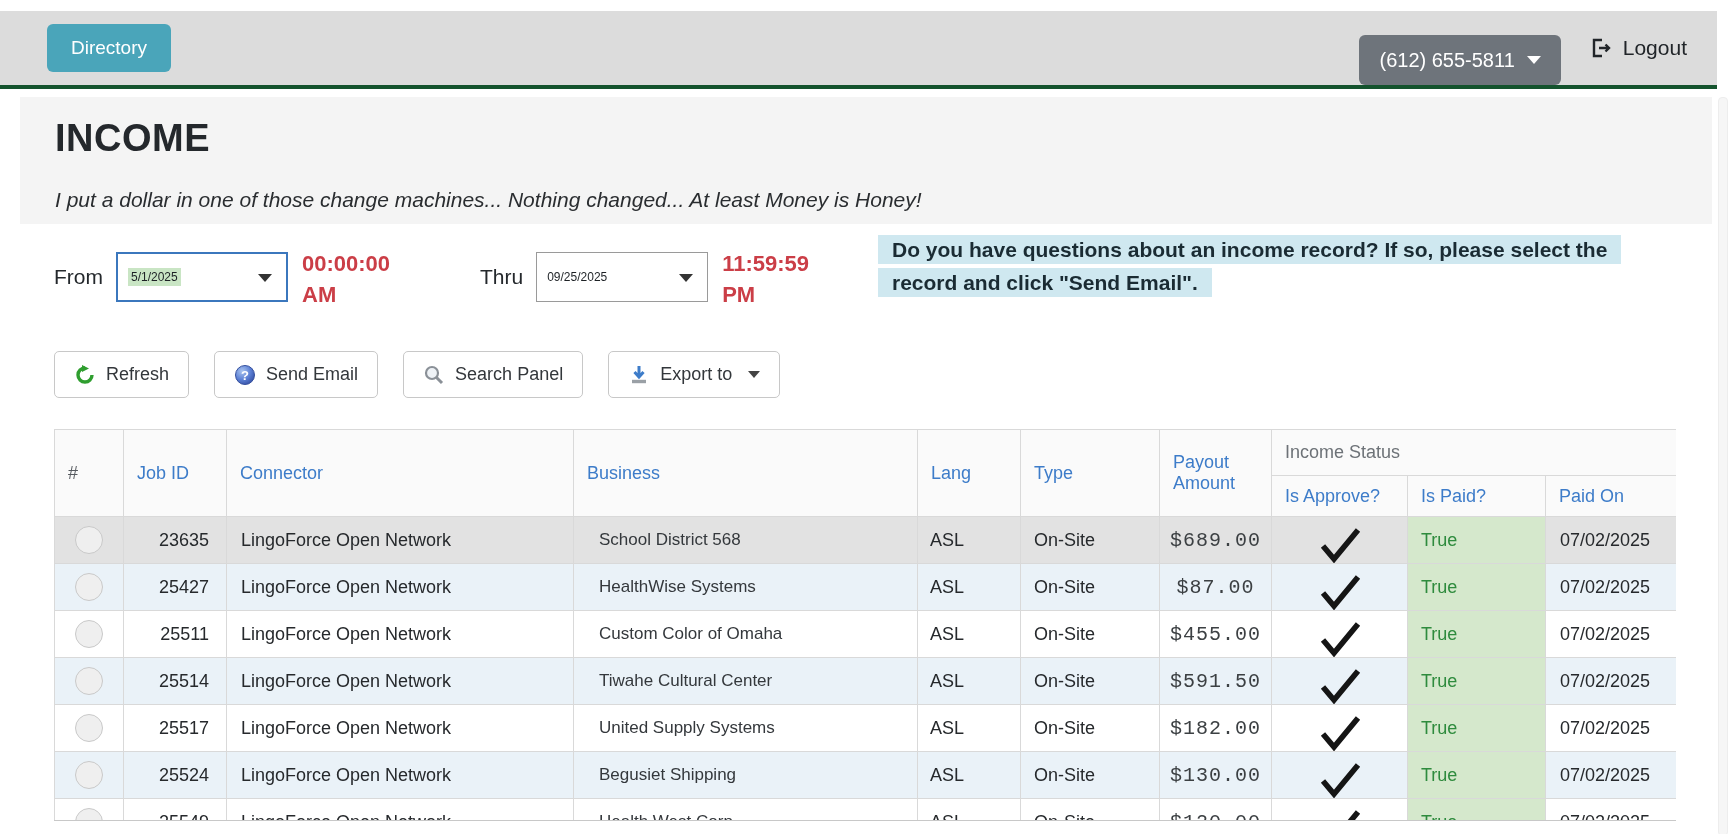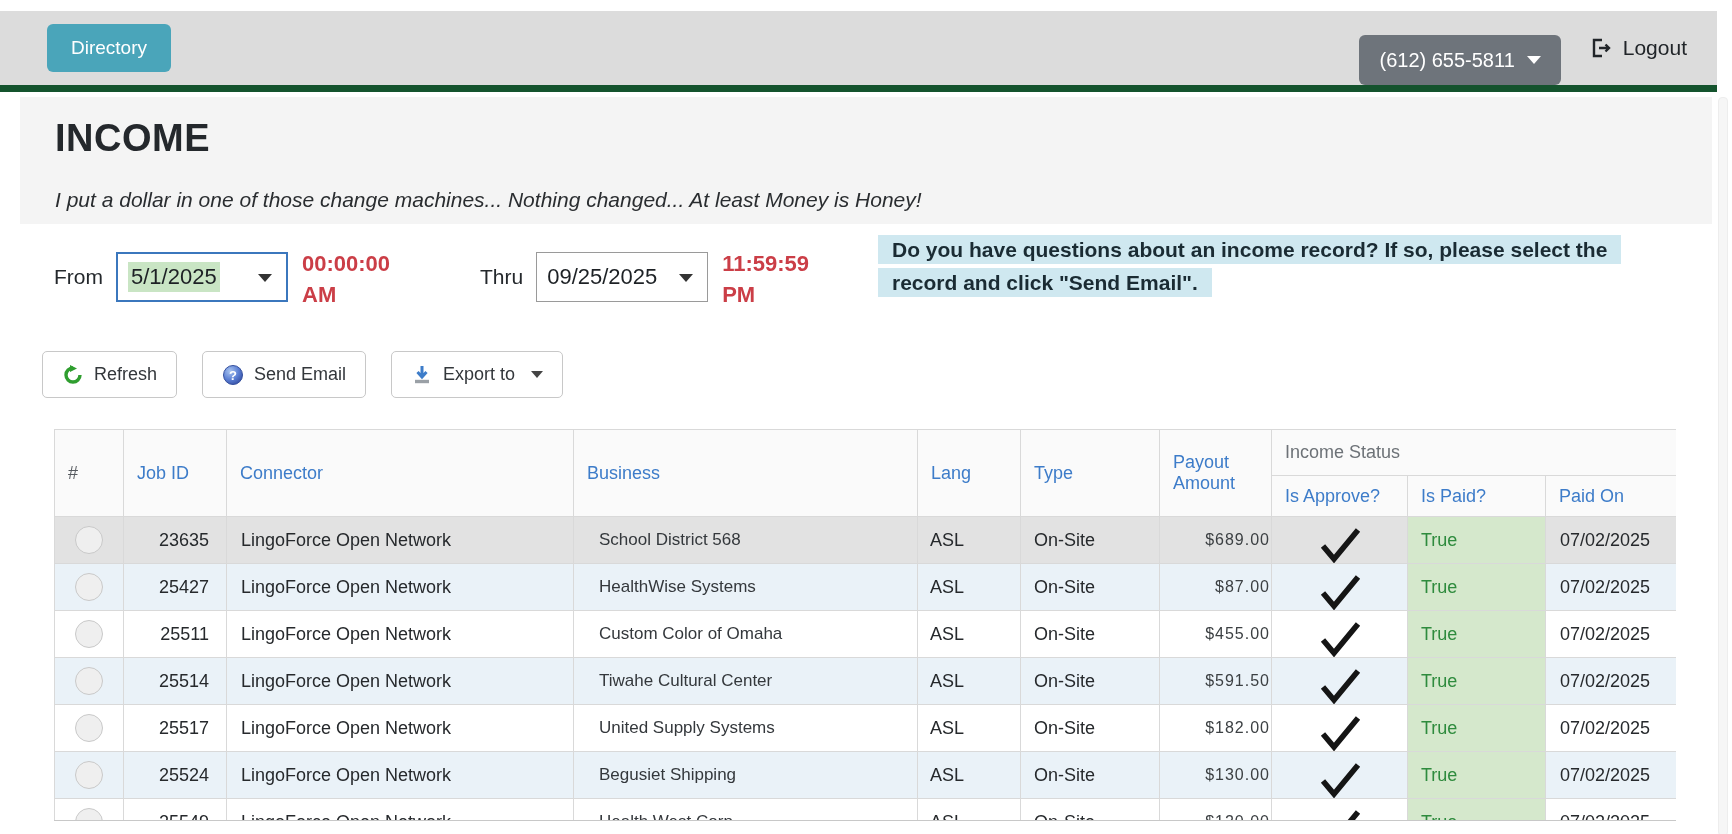--- a/index.html
+++ b/index.html
@@ -5,21 +5,21 @@
   html,body{margin:0;padding:0;}
   body{
     width:1732px;height:834px;position:relative;overflow:hidden;
     background:#ffffff;
     font-family:"Liberation Sans","DejaVu Sans",sans-serif;
     color:#2a2d30;
   }
   
   .navbar{
     position:absolute;top:11px;left:0;width:1717px;height:74px;
-    background:#dcdcdc;border-bottom:7px solid #14532d;
+    background:#dcdcdc;border-bottom:4px solid #14532d;
   }
   .btn-directory{
     position:absolute;left:47px;top:13px;height:48px;
     background:#4aa5ba;color:#fff;border:none;border-radius:6px;
     font-size:19px;padding:0 24px;font-family:inherit;cursor:pointer;
   }
   .nav-right{
     position:absolute;right:30px;top:0;height:74px;
     display:flex;align-items:center;gap:28px;
   }
@@ -46,21 +46,21 @@
   .filter-row{
     position:absolute;top:252px;left:54px;display:flex;align-items:flex-start;
   }
   .filter-label{font-size:21px;color:#24282c;line-height:50px;}
   .date-input{
     position:relative;width:172px;height:50px;background:#fff;box-sizing:border-box;
     display:flex;align-items:center;padding-left:10px;cursor:text;
   }
   .date-input.focused{border:2px solid #3b77bd;}
   .date-input.normal{border:1px solid #9a9a9a;}
-  .date-value{font-size:22px;color:#1d2125;}
+  .date-value{font-size:12px;color:#1d2125;}
   .date-value.selected-text{background:#c9e5c4;padding:2px 3px;}
   .caret-down-black{
     position:absolute;right:14px;top:50%;margin-top:-3px;
     width:0;height:0;border-left:7px solid transparent;border-right:7px solid transparent;
     border-top:8px solid #333;
   }
   .time-red{
     width:112px;margin-left:14px;margin-top:-4px;
     font-size:22px;font-weight:bold;color:#cb3e47;line-height:31px;
   }
@@ -70,21 +70,21 @@
   
   .help-text{
     position:absolute;top:233px;left:878px;width:800px;
     font-size:21px;font-weight:bold;color:#1a2b33;line-height:33px;
   }
   .help-text span{
     background:#cfe8f0;padding:3px 14px;
     -webkit-box-decoration-break:clone;box-decoration-break:clone;
   }
   
-  .toolbar{position:absolute;top:351px;left:42px;display:flex;gap:25px;}
+  .toolbar{position:absolute;top:351px;left:54px;display:flex;gap:25px;}
   .tool-btn{
     height:47px;background:#fff;border:1px solid #c8c8c8;border-radius:5px;
     font-size:18px;color:#33373b;font-family:inherit;cursor:pointer;
     display:flex;align-items:center;gap:10px;padding:0 19px;
   }
   .tool-btn svg{display:block;}
   .caret-down-sm{
     width:0;height:0;border-left:6px solid transparent;border-right:6px solid transparent;
     border-top:7px solid #444;display:inline-block;margin-left:6px;
   }
@@ -102,21 +102,21 @@
   .grid td{height:47px;font-size:18px;color:#26292c;vertical-align:middle;}
   tr.row-plain td{background:#ffffff;}
   tr.row-alt td{background:#eaf2f8;}
   tr.row-selected td{background:#e2e2e2;}
   td.c-num{text-align:center;}
   td.c-jobid{text-align:right;padding-right:17px;}
   td.c-conn{padding-left:14px;}
   td.c-biz{padding-left:25px;font-size:17px;color:#34383c;}
   td.c-lang{padding-left:12px;}
   td.c-type{padding-left:13px;}
-  td.c-amt{text-align:right;font-size:16px;letter-spacing:1px;color:#3c4043;}
+  td.c-amt{text-align:center;font-size:20px;letter-spacing:1px;color:#3c4043;font-family:Liberation Mono, monospace;}
   td.c-check{text-align:center;}
   td.c-check svg{transform:translateY(7px);}
   tr td.c-paid{background:#d5e8cc;color:#2e8b3d;padding-left:13px;}
   td.c-date{padding-left:14px;}
   .radio{
     width:28px;height:28px;border-radius:50%;margin:0 auto;
     background:#efefef;border:1px solid #c9c9c9;box-sizing:border-box;cursor:pointer;
   }
   
   .footer-strip{
@@ -186,20 +186,27 @@
         <radialGradient id="ball" cx="35%" cy="30%" r="75%">
           <stop offset="0%" stop-color="#a9c4ef"></stop>
             <stop offset="60%" stop-color="#5b7fd4"></stop>
             <stop offset="100%" stop-color="#3853a8"></stop>
         </radialGradient>
       </defs>
       <circle cx="11" cy="11" r="9.5" fill="url(#ball)" stroke="#35509e" stroke-width="1"></circle>
       <text x="11" y="15.5" text-anchor="middle" font-size="13" font-family="Liberation Sans, sans-serif" font-weight="bold" fill="#ffffff">?</text>
     </svg>
     <span>Send Email</span>
+  </button>
+  <button class="tool-btn">
+    <svg width="22" height="22" viewBox="0 0 22 22">
+      <circle cx="9" cy="9" r="6" fill="#eef2f6" stroke="#8a9097" stroke-width="2.2"></circle>
+      <line x1="13.5" y1="13.5" x2="19" y2="19" stroke="#8a9097" stroke-width="3"></line>
+    </svg>
+    <span>Search Panel</span>
   </button>
   <button class="tool-btn">
     <svg width="22" height="22" viewBox="0 0 22 22">
       <path d="M11 2 V12 M6.5 8 L11 13 L15.5 8" fill="none" stroke="#3d7cc9" stroke-width="3"></path>
       <line x1="4" y1="17.5" x2="18" y2="17.5" stroke="#9aa0a6" stroke-width="3.4"></line>
     </svg>
     <span>Export to</span>
     <span class="caret-down-sm"></span>
   </button>
 </div>

